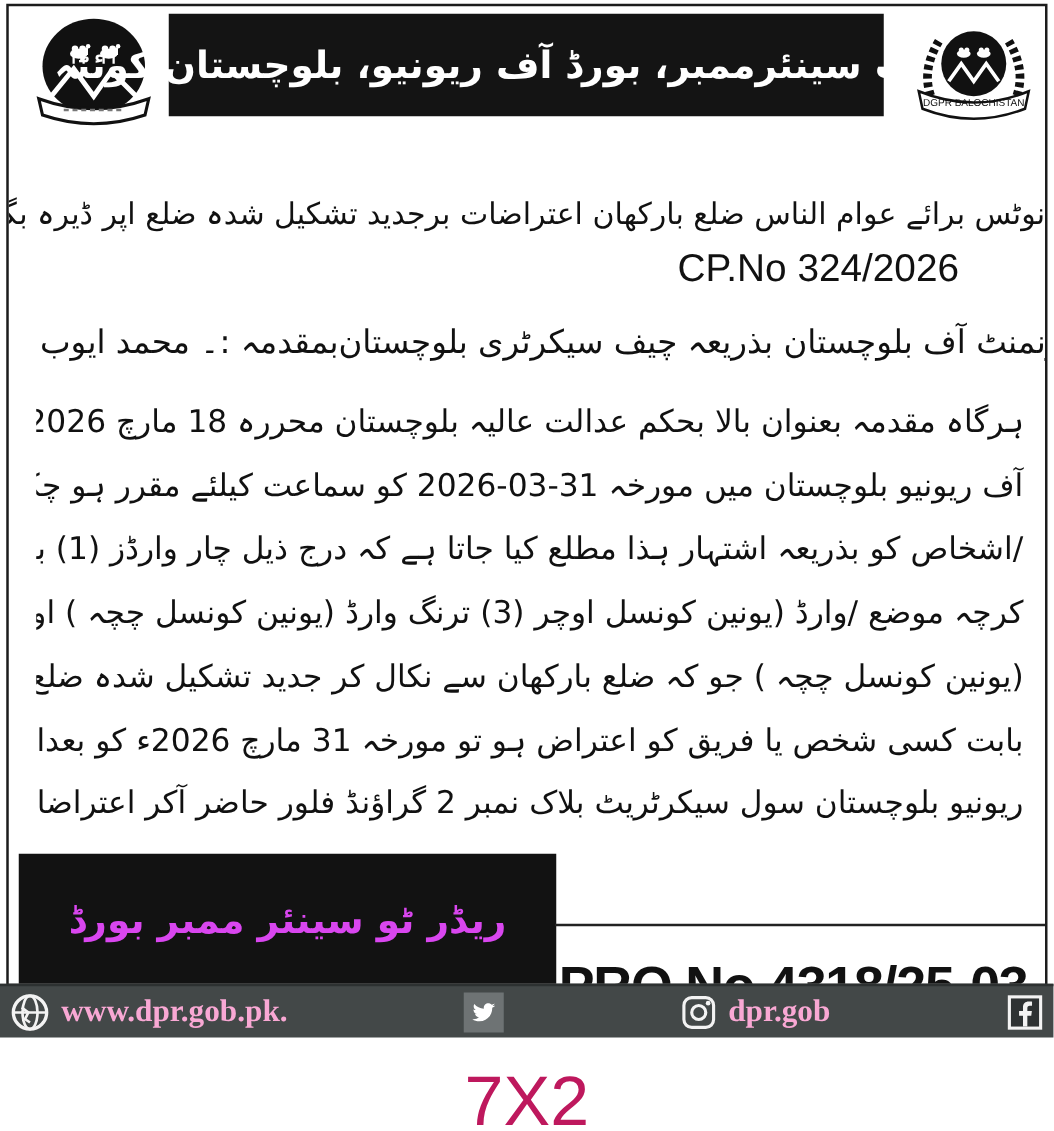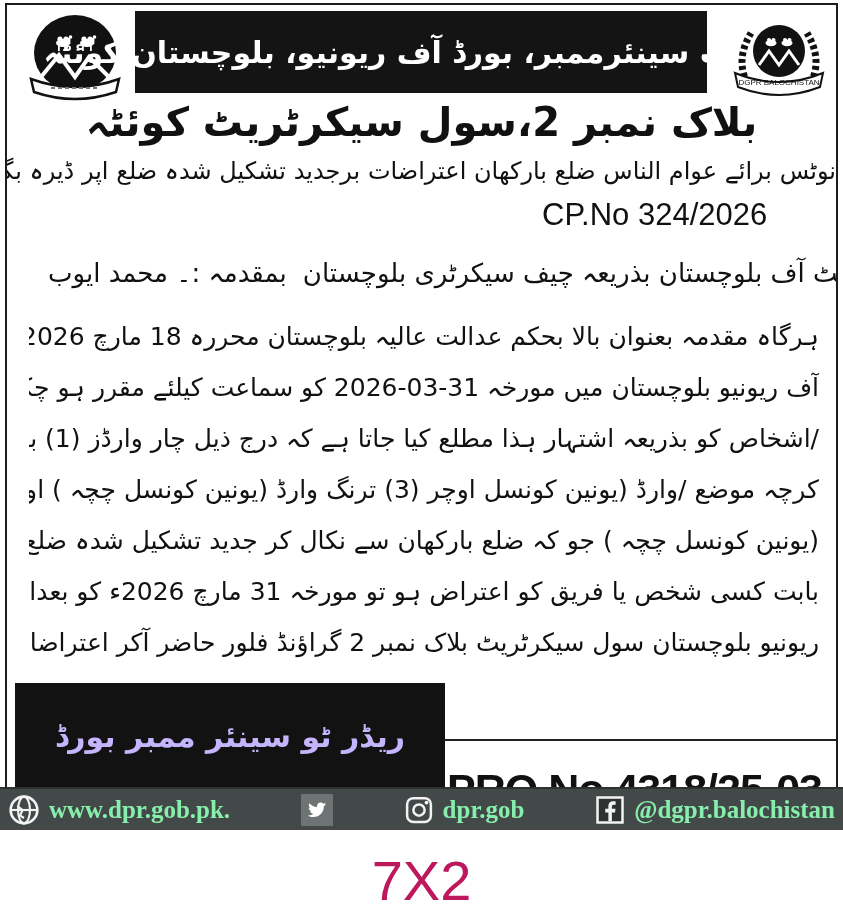--- a/index.html
+++ b/index.html
@@ -20,37 +20,37 @@
                    font-size:40px;font-weight:bold;white-space:nowrap;}
   .notice-line{position:absolute;left:0;top:152px;width:829px;text-align:center;
                font-size:24px;white-space:nowrap;}
   
   .next-hearing{position:absolute;left:70px;top:202px;font-size:29px;white-space:nowrap;}
   .cp-no{position:absolute;left:535px;top:192px;font-size:31px;white-space:nowrap;
          font-family:"Liberation Sans", sans-serif;}
   
   .parties{position:absolute;left:25px;top:253px;width:780px;display:flex;
            flex-direction:row-reverse;justify-content:space-between;direction:rtl;}
-  .parties .p{font-size:26px;white-space:nowrap;margin-left:16px;}
+  .parties .p{font-size:26px;white-space:nowrap;}
   
   .body-text{position:absolute;left:22px;top:306px;width:790px;}
   .body-line{direction:rtl;font-size:25px;line-height:51px;white-space:nowrap;
              text-align:right;overflow:hidden;}
   
   .sig-box{position:absolute;left:8px;top:678px;width:430px;height:108px;background:#121212;
            display:flex;flex-direction:column;align-items:center;justify-content:center;}
-  .sig-box .s{color:#c4b5fd;font-weight:bold;font-size:30px;line-height:48px;white-space:nowrap;}
+  .sig-box .s{color:#d946ef;font-weight:bold;font-size:30px;line-height:48px;white-space:nowrap;}
   .hrule{position:absolute;left:437px;top:734px;width:398px;height:2px;background:#222;}
   .prq{position:absolute;left:440px;top:760px;width:394px;text-align:left;
        font-family:"Liberation Sans", sans-serif;font-weight:bold;font-size:43px;
        letter-spacing:-1px;white-space:nowrap;}
   
   .footer-bar{position:absolute;left:0;top:787px;width:843px;height:43px;background:#434848;
               border-top:2px solid #2d3131;display:flex;align-items:center;gap:9px;
-              padding:0 8px;box-sizing:border-box;color:#86efac;
+              padding:0 8px;box-sizing:border-box;color:#f9a8d4;
               font-family:"Liberation Serif", serif;font-weight:bold;font-size:25px;}
   .footer-bar .label{white-space:nowrap;}
   .icn{flex:0 0 auto;display:block;}
   .tw-box{width:32px;height:32px;background:#6e7374;display:flex;align-items:center;justify-content:center;}
   .sp{flex:1 1 auto;}
   
   .size-tag{position:absolute;left:0;top:848px;width:843px;text-align:center;
             font-family:"Liberation Sans", sans-serif;font-size:56px;color:#be185d;}
 </style>
 </head>
@@ -97,21 +97,20 @@
           <circle cx="52.5" cy="27" r="2"></circle>
         <ellipse cx="66" cy="30" rx="5.5" ry="3.2"></ellipse>
           <circle cx="64" cy="27" r="2"></circle>
           <circle cx="68.5" cy="27" r="2"></circle>
       </g>
       <polyline points="38,52 48,38 58,52 68,38 78,52" fill="none" stroke="#fff" stroke-width="3"></polyline>
       <path d="M14,60 Q58,78 102,60 L99,74 Q58,90 17,74 Z" fill="#fff" stroke="#111" stroke-width="2"></path>
       <text x="58" y="72" text-anchor="middle" font-size="8" font-family="Liberation Sans, sans-serif" fill="#111">DGPR BALOCHISTAN</text>
     </svg>
 
-    <div class="address-heading urdu">بلاک نمبر 2،سول سیکرٹریٹ کوئٹہ</div>
 
     <div class="notice-line urdu">نوٹس برائے عوام الناس ضلع بارکھان اعتراضات برجدید تشکیل شدہ ضلع اپر ڈیرہ بگٹی</div>
 
     <div class="cp-no">CP.No 324/2026</div>
 
     <div class="parties">
       <span class="p urdu">بمقدمہ :۔ محمد ایوب</span>
       <span class="p urdu">بنام :۔ گورنمنٹ آف بلوچستان بذریعہ چیف سیکرٹری بلوچستان</span>
     </div>
 
@@ -153,17 +152,16 @@
       <rect x="2.5" y="2.5" width="19" height="19" rx="5" fill="none" stroke="#f3f3f3" stroke-width="2"></rect>
       <circle cx="12" cy="12" r="4.5" fill="none" stroke="#f3f3f3" stroke-width="2"></circle>
       <circle cx="18" cy="6" r="1.5" fill="#f3f3f3"></circle>
     </svg>
     <span class="label">dpr.gob</span>
     <span class="sp"></span>
     <svg class="icn" width="30" height="30" viewBox="0 0 24 24">
       <rect x="2" y="2" width="20" height="20" fill="#2e3233" stroke="#f3f3f3" stroke-width="2"></rect>
       <path d="M13.5,21v-7h2.5l0.4-3h-2.9V9.2c0-0.9,0.3-1.5,1.6-1.5h1.4V5.1C16.2,5,15.3,5,14.4,5c-2.2,0-3.7,1.3-3.7,3.8V11H8.2v3h2.5v7H13.5z" fill="#f3f3f3"></path>
     </svg>
-    <span class="label">@dgpr.balochistan</span>
   </div>
 
   <div class="size-tag">7X2</div>
 </div>
 
 </body></html>

